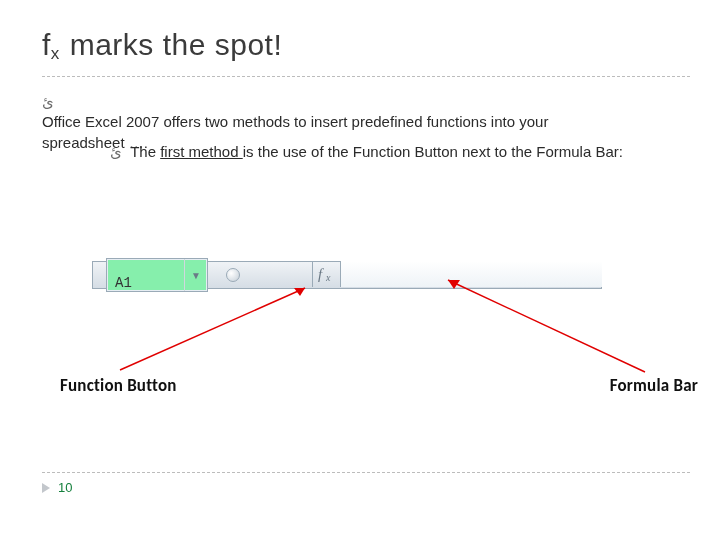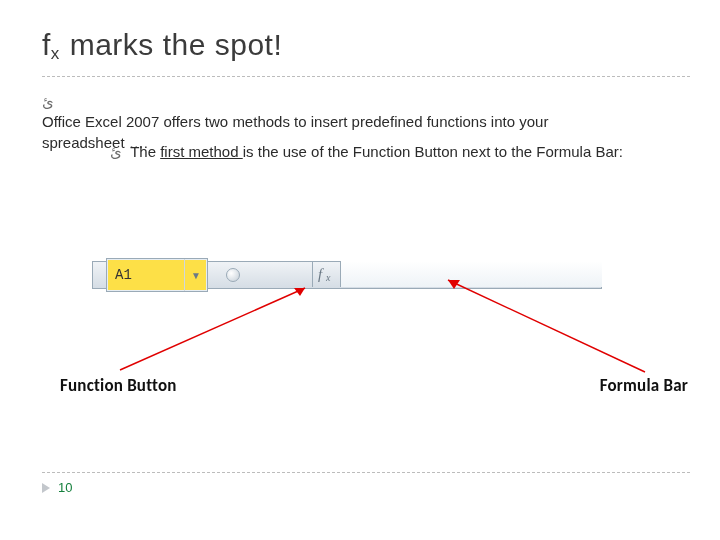--- a/index.html
+++ b/index.html
@@ -78,25 +78,25 @@
   .excel-track {
     position: absolute;
     left: 0; right: 0; top: 7px; height: 26px;
     background: linear-gradient(#f0f3f6, #d5dde5);
     border: 1px solid #9aaab7;
     border-radius: 0;
   }
   .excel-namebox {
     position: absolute;
     left: 14px; top: 4px; width: 100px; height: 32px;
-    background: #fde047;
+    background: #86efac;
     border: 1px solid #9aaab7;
     box-shadow: 0 0 0 1px #e6edf3 inset;
     display: flex;
-    align-items: center;
+    align-items: flex-end;
     gap: 21px;
   }
   .namebox-text {
     font-family: 'Consolas', 'Courier New', monospace;
     font-size: 14px;
     color: #333;
     padding-left: 8px;
     flex: 1;
   }
   .namebox-dd {
@@ -141,21 +141,21 @@
   
   .label {
     position: absolute;
     font-family: Calibri, Arial, sans-serif;
     font-size: 17px;
     font-weight: 700;
     color: #111;
     letter-spacing: 0.2px;
   }
   .label.fb { left: 60px; top: 375px; }
-  .label.fbar { right: 32px; top: 375px; }
+  .label.fbar { right: 22px; top: 375px; }
 
   
   .footer-rule {
     position: absolute;
     left: 42px;
     right: 30px;
     top: 472px;
     border-top: 1px dashed #bcbcbc;
     height: 0;
   }

